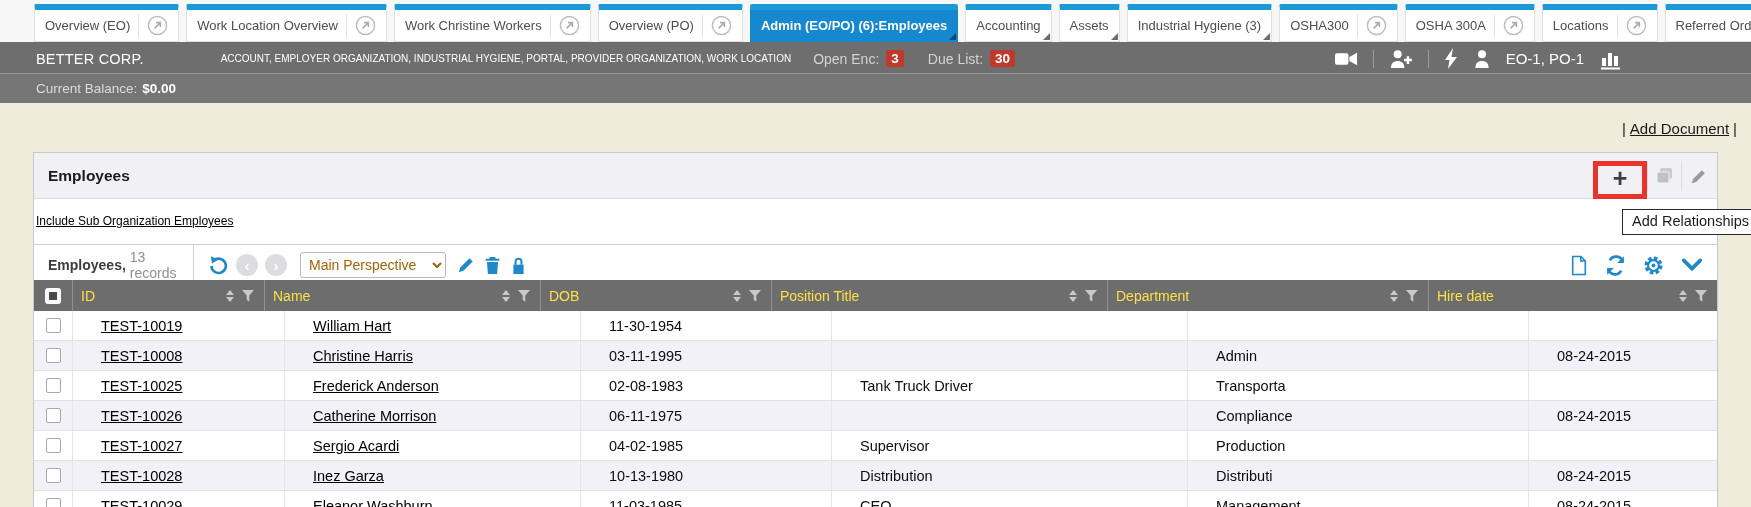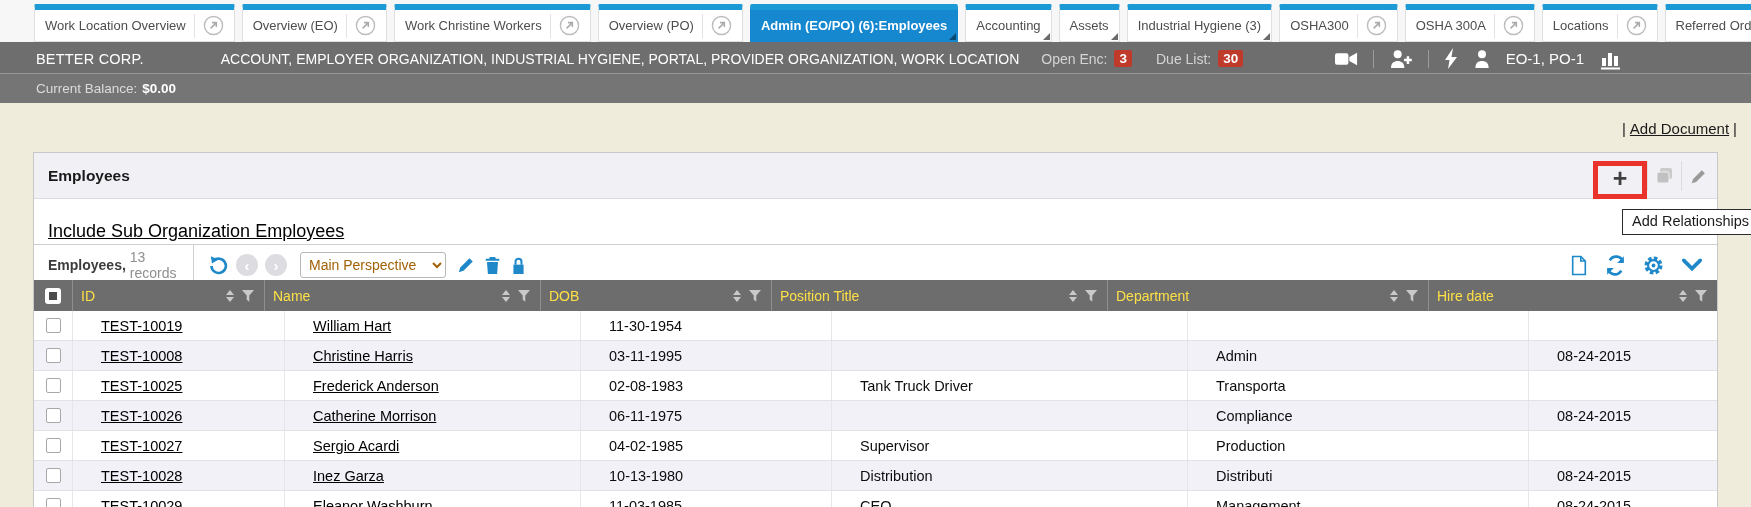--- a/index.html
+++ b/index.html
@@ -17,21 +17,21 @@
                  border-left:1px solid #e3e3e3; height:24px; }
   .tab .fold { position:absolute; right:1px; bottom:1px; width:0; height:0;
                border-left:7px solid transparent; border-bottom:7px solid #6b6b6b; }
   .tab.active { background:#1688cf; border-color:#1688cf; border-top-color:#1b9ad6; color:#fff; font-weight:bold; }
   .tab.active .fold { border-bottom-color:rgba(0,0,0,.45); }
 
   
   .orgbar { position:absolute; top:42px; left:0; width:1751px; height:33px; background:#6e6e6e;
             color:#fff; display:flex; align-items:center; font-size:14.5px; padding-right:128px; }
   .orgbar .company { margin-left:36px; letter-spacing:.2px; }
-  .orgbar .modules { margin-left:77px; font-size:14px; }
+  .orgbar .modules { margin-left:77px; font-size:10px; }
   .orgbar .enc-label, .orgbar .due-label { color:#d4d4d4; font-size:14px; }
   .enc-label { margin-left:22px; }
   .due-label { margin-left:24px; }
   .badge { background:#bf3a2b; color:#fff; font-size:13.5px; padding:1px 5px; margin-left:7px;
            border-radius:2px; font-weight:bold; cursor:pointer; }
   .orgicons { margin-left:auto; display:flex; align-items:center; gap:15px; }
   .orgicons svg { display:block; cursor:pointer; }
   .vdiv { width:1px; height:18px; background:#9c9c9c; }
   .scope { font-size:15px; color:#fff; }
 
@@ -53,21 +53,21 @@
   .panel-title { font-size:15.5px; font-weight:bold; color:#1a1a1a; margin-left:14px; }
   .head-icons { position:absolute; right:2px; top:0; height:46px; display:flex; align-items:flex-start; z-index:5; }
   .plus-slot { margin-top:8px; width:54px; height:38px; display:flex; align-items:center; justify-content:center;
                border:5px solid #e9332b; background:#f0f0f5; cursor:pointer; }
   .plus-glyph { font-size:25px; font-weight:bold; color:#3f3f3f; line-height:1; margin-top:-3px; }
   .mini-slot { width:34px; height:30px; margin-top:8px; display:flex; align-items:center; justify-content:center;
                border-left:1px solid #ddd; cursor:pointer; }
   .tooltip { position:absolute; top:56px; right:-42px; background:#fff; border:1px solid #2b2b2b;
              font-size:14.5px; color:#1a1a1a; padding:3px 9px 5px; white-space:nowrap; z-index:9; }
 
-  .sublink { position:absolute; top:68px; left:2px; font-size:18px;margin-left:12px; }
+  .sublink { position:absolute; top:61px; left:2px; font-size:12px; }
   .sublink a { color:#000; text-decoration:underline; cursor:pointer; }
 
   
   .toolbar { position:absolute; top:91px; left:0; right:0; height:42px; background:#fff;
              border-top:1px solid #cfcfcf; border-bottom:1px solid #cfcfcf; display:flex; align-items:center; }
   .grid-label-cell { width:160px; align-self:stretch; border-right:1px solid #d0d0d0;
                      display:flex; align-items:center; padding-left:14px; font-size:14px; }
   .grid-label { font-weight:bold; color:#3c3c3c; }
   .records-label { color:#8f8f8f; margin-left:4px; }
   .tb-icon { display:flex; align-items:center; justify-content:center; cursor:pointer; }
@@ -108,31 +108,31 @@
   .td:last-child { border-right:none; }
   .td-check { justify-content:center; padding-left:0; }
   .rcheckbox { width:15px; height:15px; border:1px solid #a8a8a8; border-radius:2px; background:#fff; cursor:pointer; }
   .td a { color:#000; text-decoration:underline; cursor:pointer; }
 </style>
 </head>
 <body>
 
 <div class="tabbar">
     <div class="tab">
+    <span class="tlabel">Overview (EO)</span>
+    <span class="popout">
+      <svg width="21" height="21" viewBox="0 0 22 22">
+        <circle cx="11" cy="11" r="9.5" fill="none" stroke="#bdbdbd" stroke-width="1.5"></circle>
+        <path d="M8 14 L14 8 M9.5 8 H14 V12.5" fill="none" stroke="#ababab" stroke-width="1.6"></path>
+      </svg>
+    </span>
+
+  </div>
+    <div class="tab">
     <span class="tlabel">Work Location Overview</span>
-    <span class="popout">
-      <svg width="21" height="21" viewBox="0 0 22 22">
-        <circle cx="11" cy="11" r="9.5" fill="none" stroke="#bdbdbd" stroke-width="1.5"></circle>
-        <path d="M8 14 L14 8 M9.5 8 H14 V12.5" fill="none" stroke="#ababab" stroke-width="1.6"></path>
-      </svg>
-    </span>
-
-  </div>
-    <div class="tab">
-    <span class="tlabel">Overview (EO)</span>
     <span class="popout">
       <svg width="21" height="21" viewBox="0 0 22 22">
         <circle cx="11" cy="11" r="9.5" fill="none" stroke="#bdbdbd" stroke-width="1.5"></circle>
         <path d="M8 14 L14 8 M9.5 8 H14 V12.5" fill="none" stroke="#ababab" stroke-width="1.6"></path>
       </svg>
     </span>
 
   </div>
     <div class="tab">
     <span class="tlabel">Work Christine Workers</span>

